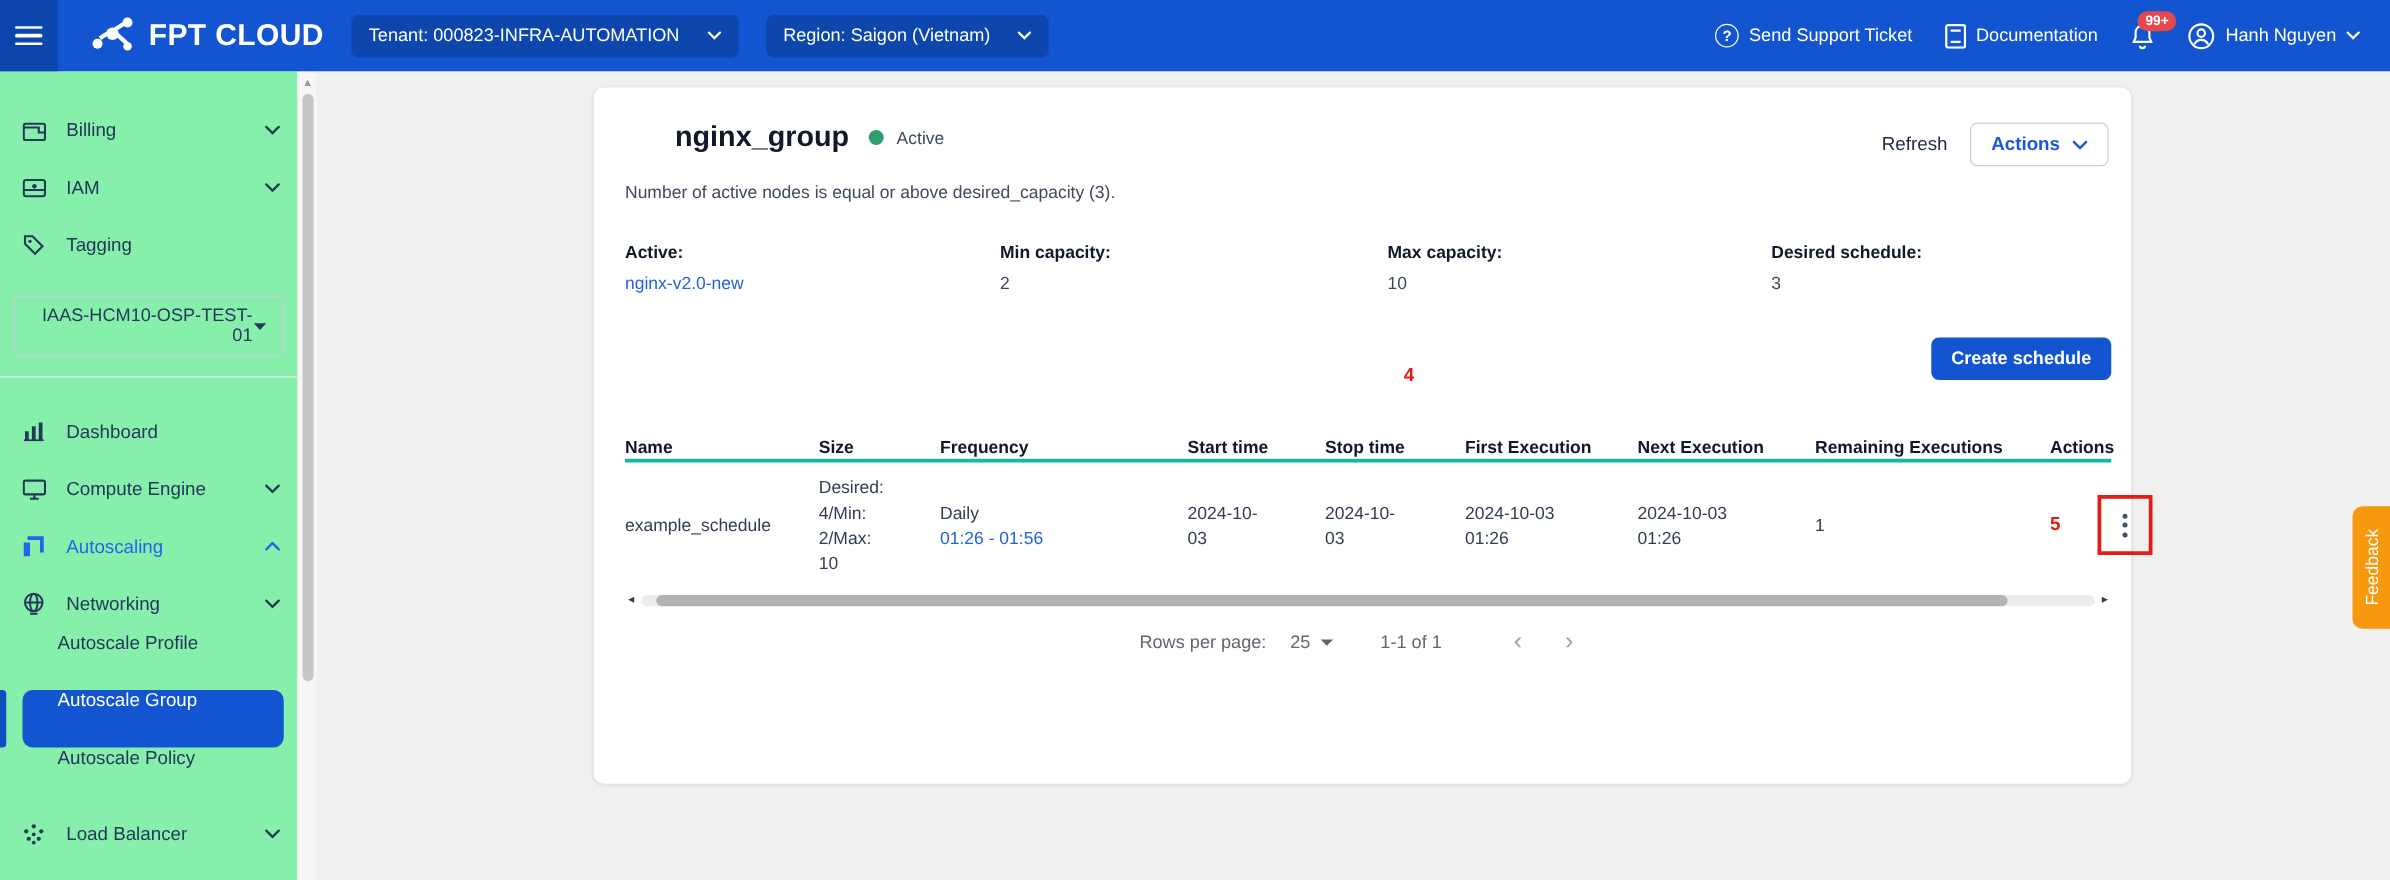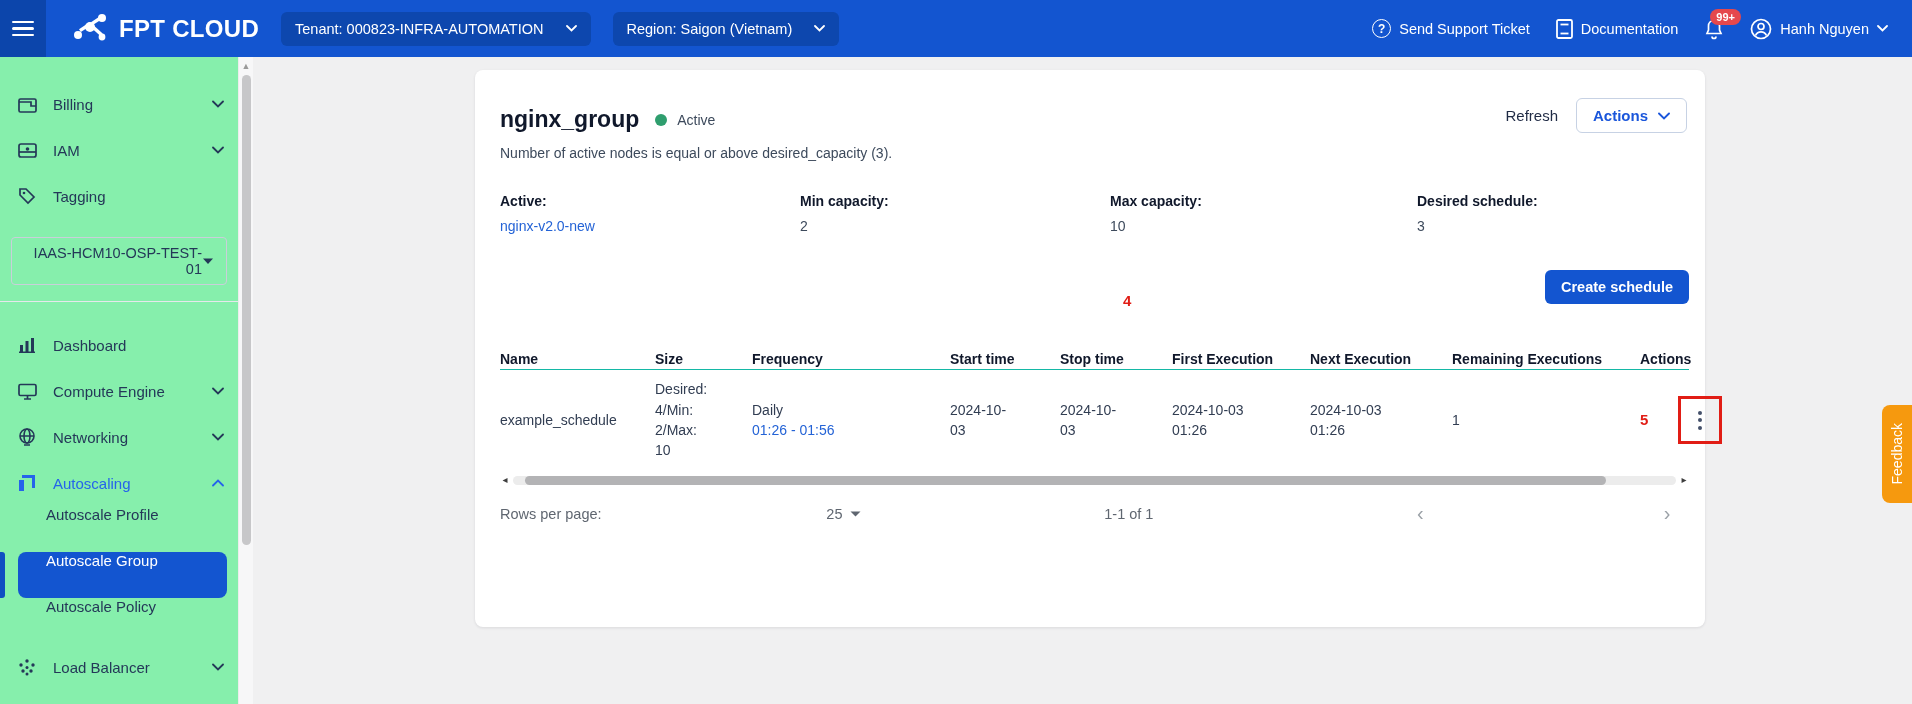--- a/index.html
+++ b/index.html
@@ -41,21 +41,21 @@
   .sub-item.selected { background:#1355d0; color:#fff; border-radius:8px; margin:0 11px 0 18px; padding-left:28px; }
   .sub-item.selected::before { content:""; position:absolute; left:-18px; top:0; bottom:0; width:5px; background:#0f4ec2; border-radius:0 3px 3px 0; }
   .side-scrollbar { position:absolute; top:57px; left:238px; width:15px; bottom:0; background:#f7f7f8; border-left:1px solid #ececec; z-index:20; }
   .side-scrollbar .arrow-up { position:absolute; top:4px; left:2px; width:10px; height:10px; color:#9a9a9a; font-size:9px; line-height:10px; text-align:center; }
   .side-scrollbar .thumb { position:absolute; top:18px; left:2.5px; width:9px; height:470px; background:#c7c7c9; border-radius:5px; }
 
   
   .main { position:absolute; top:57px; left:253px; right:0; bottom:0; background:#f0f0f1; }
   .card { position:absolute; left:222px; top:13px; width:1230px; height:557px; background:#fff; border-radius:8px; box-shadow:0 1px 3px rgba(16,24,40,.10); }
 
-  .card-head { display:flex; align-items:flex-end; justify-content:space-between; padding:26px 18px 0 25px; }
+  .card-head { display:flex; align-items:flex-start; justify-content:space-between; padding:26px 18px 0 25px;margin-left:40px; }
   .title-row { display:flex; align-items:center; gap:10px; }
   .page-title { font-size:23px; font-weight:800; color:#10182b; }
   .status-dot { width:12px; height:12px; border-radius:50%; background:#2f9e6e; margin-left:6px; }
   .status-text { font-size:14px; color:#3d4a5c; }
   .head-actions { display:flex; align-items:center; gap:18px; margin-top:2px; }
   .refresh-link { font-size:15px; color:#1f2a44; font-weight:500; cursor:pointer; }
   .actions-btn { display:flex; align-items:center; gap:10px; border:1px solid #c7d2e4; background:#fff; color:#1a56db; font-weight:700; font-size:15px; border-radius:6px; padding:8px 16px; cursor:pointer; font-family:inherit; }
   .subtitle { padding:12px 25px 0 25px; font-size:14px; color:#3d4a5c; }
 
   .info-row { display:grid; grid-template-columns:300px 310px 307px 1fr; padding:0 25px; margin-top:32px; }
@@ -68,37 +68,37 @@
   .tab.active { color:#1a56db; }
   .tab.active::after { content:""; position:absolute; left:3px; right:3px; bottom:-1px; height:3px; background:#1a56db; }
   .anno-box { position:absolute; left:1px; right:1px; top:-4px; bottom:0; border:3px solid #e11d15; pointer-events:none; }
 
   .table-area { position:relative; padding:0 16px 0 25px; }
   .anno-step { color:#e11d15; font-weight:700; font-size:15px; }
   .anno-4 { position:absolute; left:648px; top:22px; }
   .btn-create { display:block; margin:36px 0 0 auto; background:#1355d0; color:#fff; border:none; border-radius:6px; font-size:14.5px; font-weight:700; padding:9px 16px; cursor:pointer; font-family:inherit; }
 
   .grid-row { display:grid; grid-template-columns:155px 97px 198px 110px 112px 138px 142px 188px 1fr; align-items:center; }
-  .thead { margin-top:22px; min-height:44px; font-size:14px; font-weight:700; color:#10182b; border-bottom:1px solid #14b8a6; padding-bottom:0; align-items:end; }
+  .thead { margin-top:22px; min-height:44px; font-size:14px; font-weight:700; color:#10182b; border-bottom:3px solid #14b8a6; padding-bottom:0; align-items:end; }
   .thead .cell:last-child { text-align:right; }
   .tbody-row { min-height:100px; font-size:14px; color:#313d52; }
   .cell { padding-right:10px; line-height:1.45; }
   .cell .line { display:block; }
   .cell .time-link { color:#2463d6; cursor:pointer; }
   .actions-cell { display:flex; align-items:center; justify-content:flex-end; gap:30px; padding-right:0; }
   .kebab-box { width:44px; height:48px; border:3px solid #e11d15; display:grid; place-items:center; }
   .kebab { display:flex; flex-direction:column; gap:3.5px; cursor:pointer; padding:6px; }
   .kebab i { width:4px; height:4px; background:#44506a; border-radius:50%; }
 
   .hscroll { display:flex; align-items:center; margin-top:4px; height:12px; gap:3px; }
   .hs-arrow { color:#3d3d3d; font-size:10px; line-height:12px; cursor:pointer; width:10px; text-align:center; }
   .hs-track { flex:1; height:9px; background:#ececec; border-radius:5px; position:relative; }
   .hs-thumb { position:absolute; left:1%; top:0; height:9px; width:93%; background:#b3b3b5; border-radius:5px; cursor:grab; }
 
-  .pagination { display:flex; align-items:center; justify-content:space-between; gap:16px; margin-top:16px; padding-right:2px; color:#5f6670; font-size:14.5px; }
+  .pagination { display:flex; align-items:center; justify-content:center; gap:1px; margin-top:16px; padding-right:2px; color:#5f6670; font-size:14.5px; }
   .pag-label { margin-right:18px; }
   .pag-size { display:flex; align-items:center; gap:8px; cursor:pointer; margin-right:36px; }
   .pag-range { margin-right:40px; }
   .pag-chev { color:#9aa0a6; font-size:20px; width:40px; text-align:center; cursor:pointer; user-select:none; }
 
   .feedback { position:absolute; right:0; top:405px; width:30px; height:98px; background:#f6990e; border-radius:8px 0 0 8px; display:grid; place-items:center; cursor:pointer; z-index:40; }
   .feedback span { writing-mode:vertical-rl; transform:rotate(180deg); color:#fff; font-size:14px; font-weight:500; }
 
   svg { display:block; }
 </style>
@@ -256,45 +256,45 @@
               <path d="M6 16h7M9.5 12.5V16"></path>
             </svg>
         </span>
         <span class="lbl">Compute Engine</span>
         <span class="chev">
             <svg width="12" height="8" viewBox="0 0 12 8">
               <path d="M1 1.5L6 6.5L11 1.5" stroke="currentColor" stroke-width="1.8" fill="none" stroke-linecap="round"></path>
             </svg>
           </span>
       </div>
+      <div class="nav-item active-section">
+        <span class="ic">
+          <svg width="18" height="18" viewBox="0 0 18 18" fill="currentColor">
+              <path d="M1 6h5v11H1zM4 1h13v13h-3V4H4z"></path>
+            </svg>
+        </span>
+        <span class="lbl">Autoscaling</span>
+        <span class="chev">
+            <svg width="12" height="8" viewBox="0 0 12 8">
+              <path d="M1 6.5L6 1.5L11 6.5" stroke="currentColor" stroke-width="1.8" fill="none" stroke-linecap="round"></path>
+            </svg>
+          </span>
+      </div>
       <div class="nav-item">
         <span class="ic">
           <svg width="18" height="18" viewBox="0 0 18 18" fill="none" stroke="currentColor" stroke-width="1.6">
               <circle cx="9" cy="8" r="7"></circle>
               <ellipse cx="9" cy="8" rx="3" ry="7"></ellipse>
               <path d="M2 8h14M6 17h6"></path>
             </svg>
         </span>
         <span class="lbl">Networking</span>
         <span class="chev">
             <svg width="12" height="8" viewBox="0 0 12 8">
               <path d="M1 1.5L6 6.5L11 1.5" stroke="currentColor" stroke-width="1.8" fill="none" stroke-linecap="round"></path>
-            </svg>
-          </span>
-      </div>
-      <div class="nav-item active-section">
-        <span class="ic">
-          <svg width="18" height="18" viewBox="0 0 18 18" fill="currentColor">
-              <path d="M1 6h5v11H1zM4 1h13v13h-3V4H4z"></path>
-            </svg>
-        </span>
-        <span class="lbl">Autoscaling</span>
-        <span class="chev">
-            <svg width="12" height="8" viewBox="0 0 12 8">
-              <path d="M1 6.5L6 1.5L11 6.5" stroke="currentColor" stroke-width="1.8" fill="none" stroke-linecap="round"></path>
             </svg>
           </span>
       </div>
       <div class="sub-item">
         <span>Autoscale Profile</span>
       </div>
       <div class="sub-item selected">
         <span>Autoscale Group</span>
       </div>
       <div class="sub-item">

